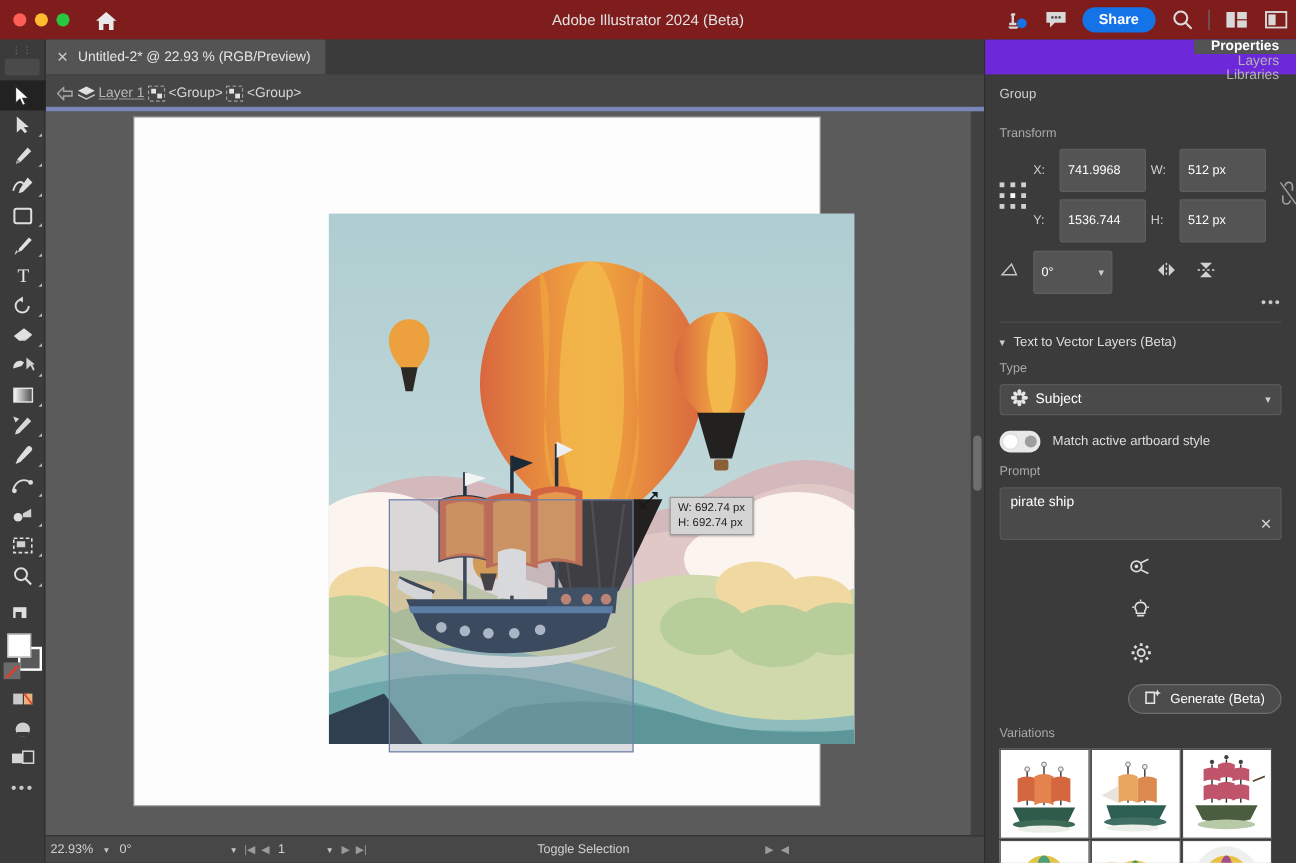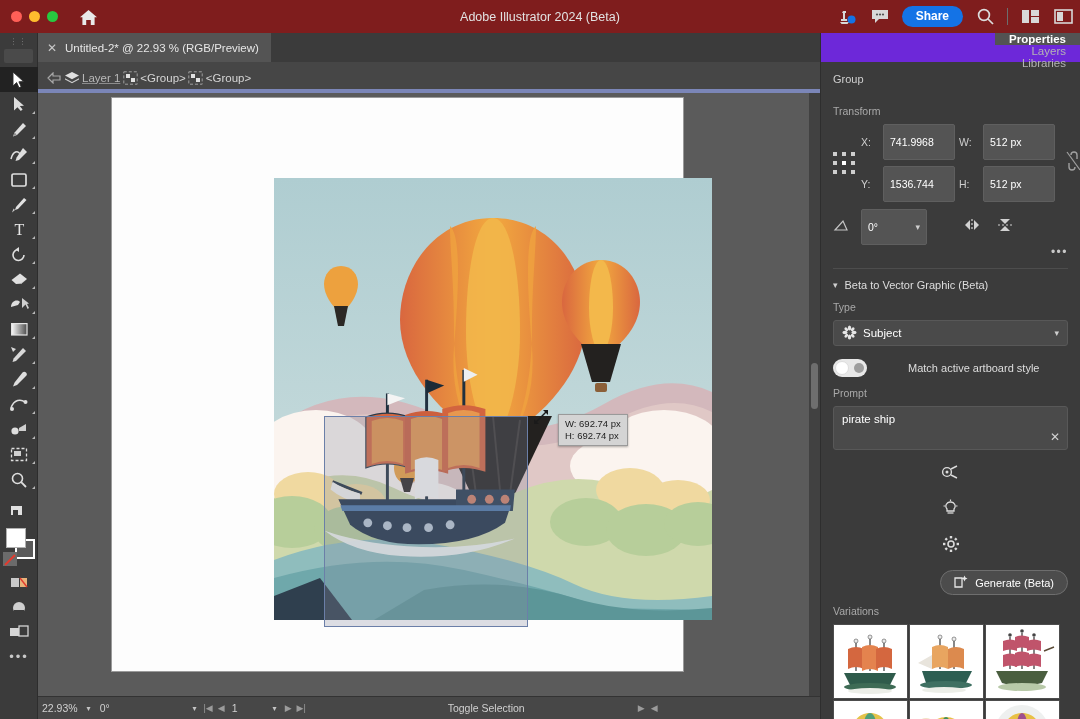--- a/index.html
+++ b/index.html
@@ -195,21 +195,21 @@
     position: relative; cursor: pointer; flex: none;
   }
   .toggle .knob {
     position: absolute; left: 2px; top: 2px; width: 14px; height: 14px;
     border-radius: 50%; background: #fff; border: 1px solid #ddd;
   }
   .toggle .knob2 {
     position: absolute; right: 3px; top: 4px; width: 10px; height: 10px;
     border-radius: 50%; background: #9e9e9e;
   }
-  .toggle-label { font-size: 11px; color: #dedede; margin-left: 31px; }
+  .toggle-label { font-size: 11px; color: #dedede; }
 
   .prompt-box {
     position: relative; background: #4a4a4a; border: 1px solid #585858; border-radius: 3px;
     height: 44px; padding: 6px 24px 6px 8px; font-size: 11.5px; color: #fff; cursor: text;
   }
   .prompt-clear {
     position: absolute; right: 7px; bottom: 5px; color: #d3d3d3; font-size: 12px; cursor: pointer;
   }
   .gen-row { display: flex; align-items: center; gap: 16px; margin-top: 12px; flex-direction: column; }
   .gen-ic { width: 20px; height: 20px; display:flex; align-items:center; justify-content:center; cursor:pointer;}
@@ -755,21 +755,21 @@
           </div>
         </div>
       </div>
 
       <div class="ellip">•••</div>
 
       <div class="divider"></div>
 
       <div class="sec-header">
         <span class="chev">▾</span>
-        <span>Beta to Vector Graphic (Beta)</span>
+        <span>Text to Vector Layers (Beta)</span>
       </div>
 
       <div class="sec-sub">Type</div>
       <div class="select-fld">
         <span>
           <svg width="15" height="15" viewBox="0 0 15 15">
             <g fill="#e6e6e6">
               <ellipse cx="7.5" cy="3" rx="1.7" ry="2.6"></ellipse>
               <ellipse cx="7.5" cy="12" rx="1.7" ry="2.6"></ellipse>
               <ellipse cx="3" cy="7.5" rx="2.6" ry="1.7"></ellipse>

